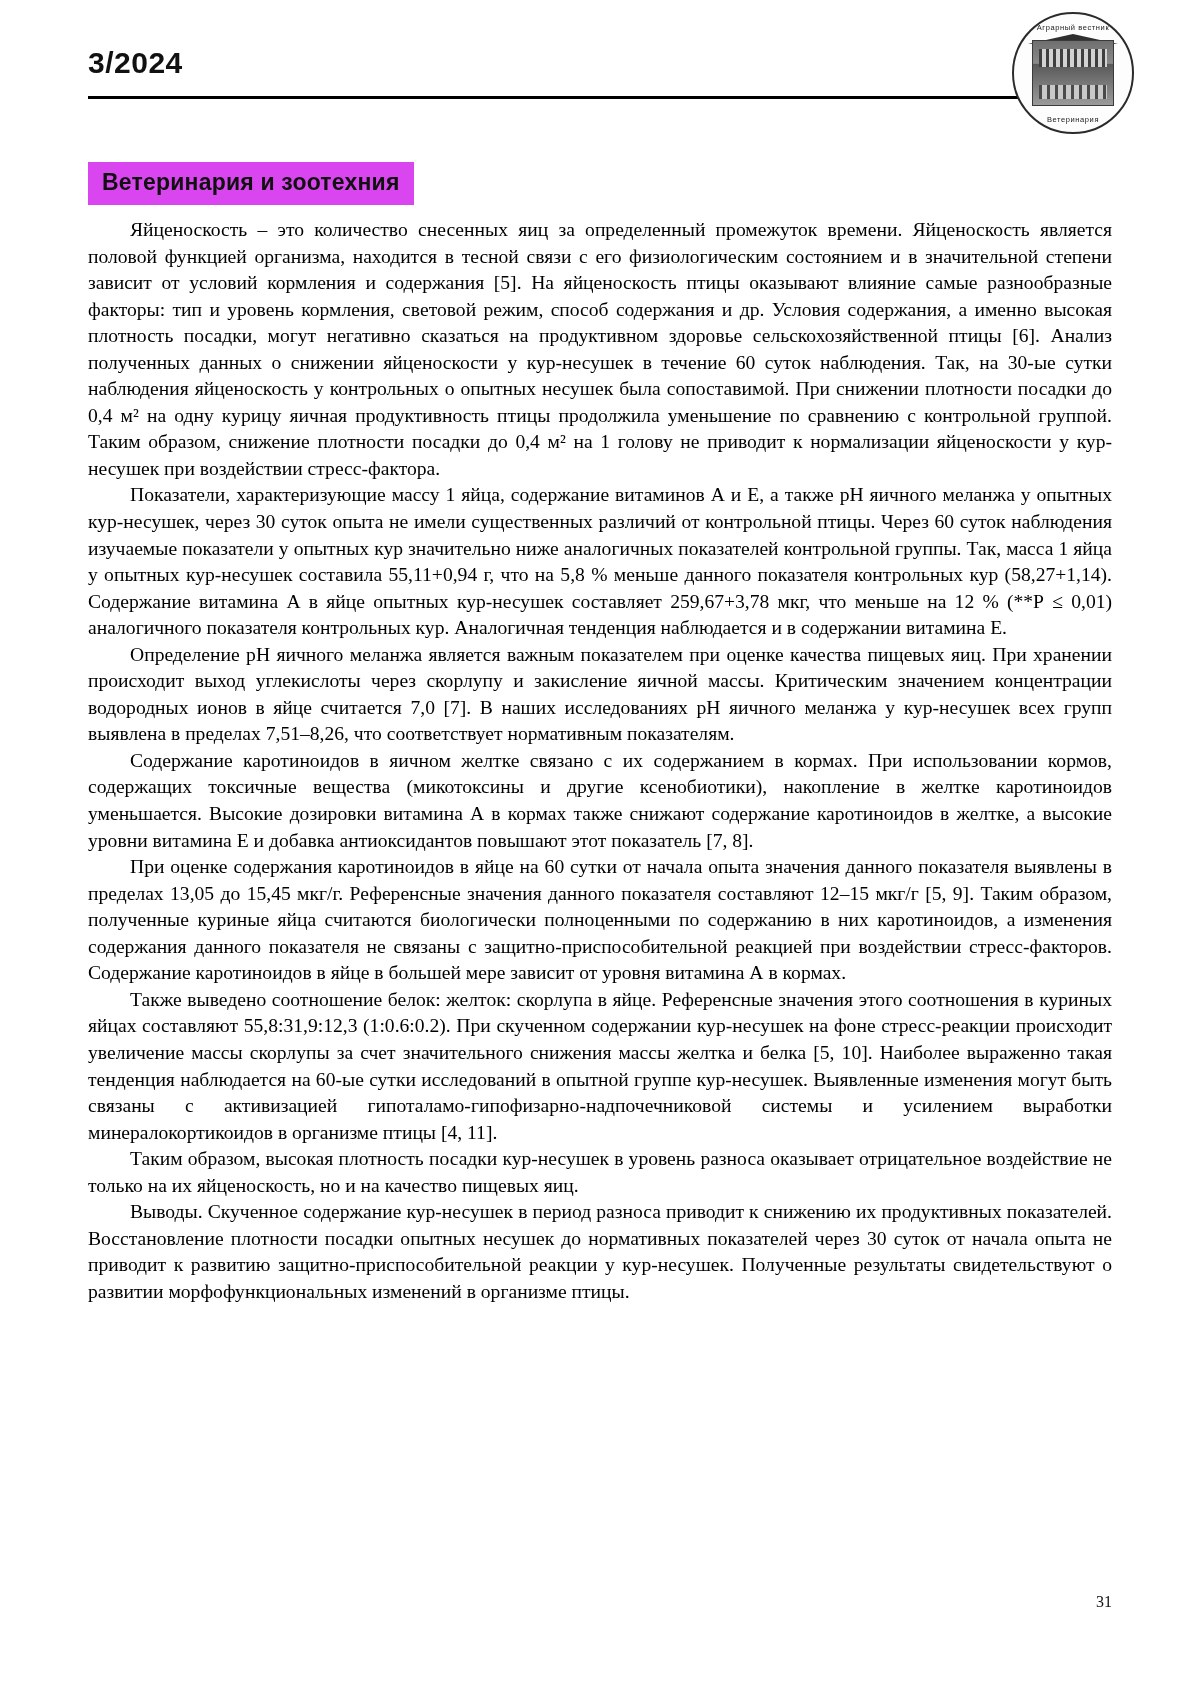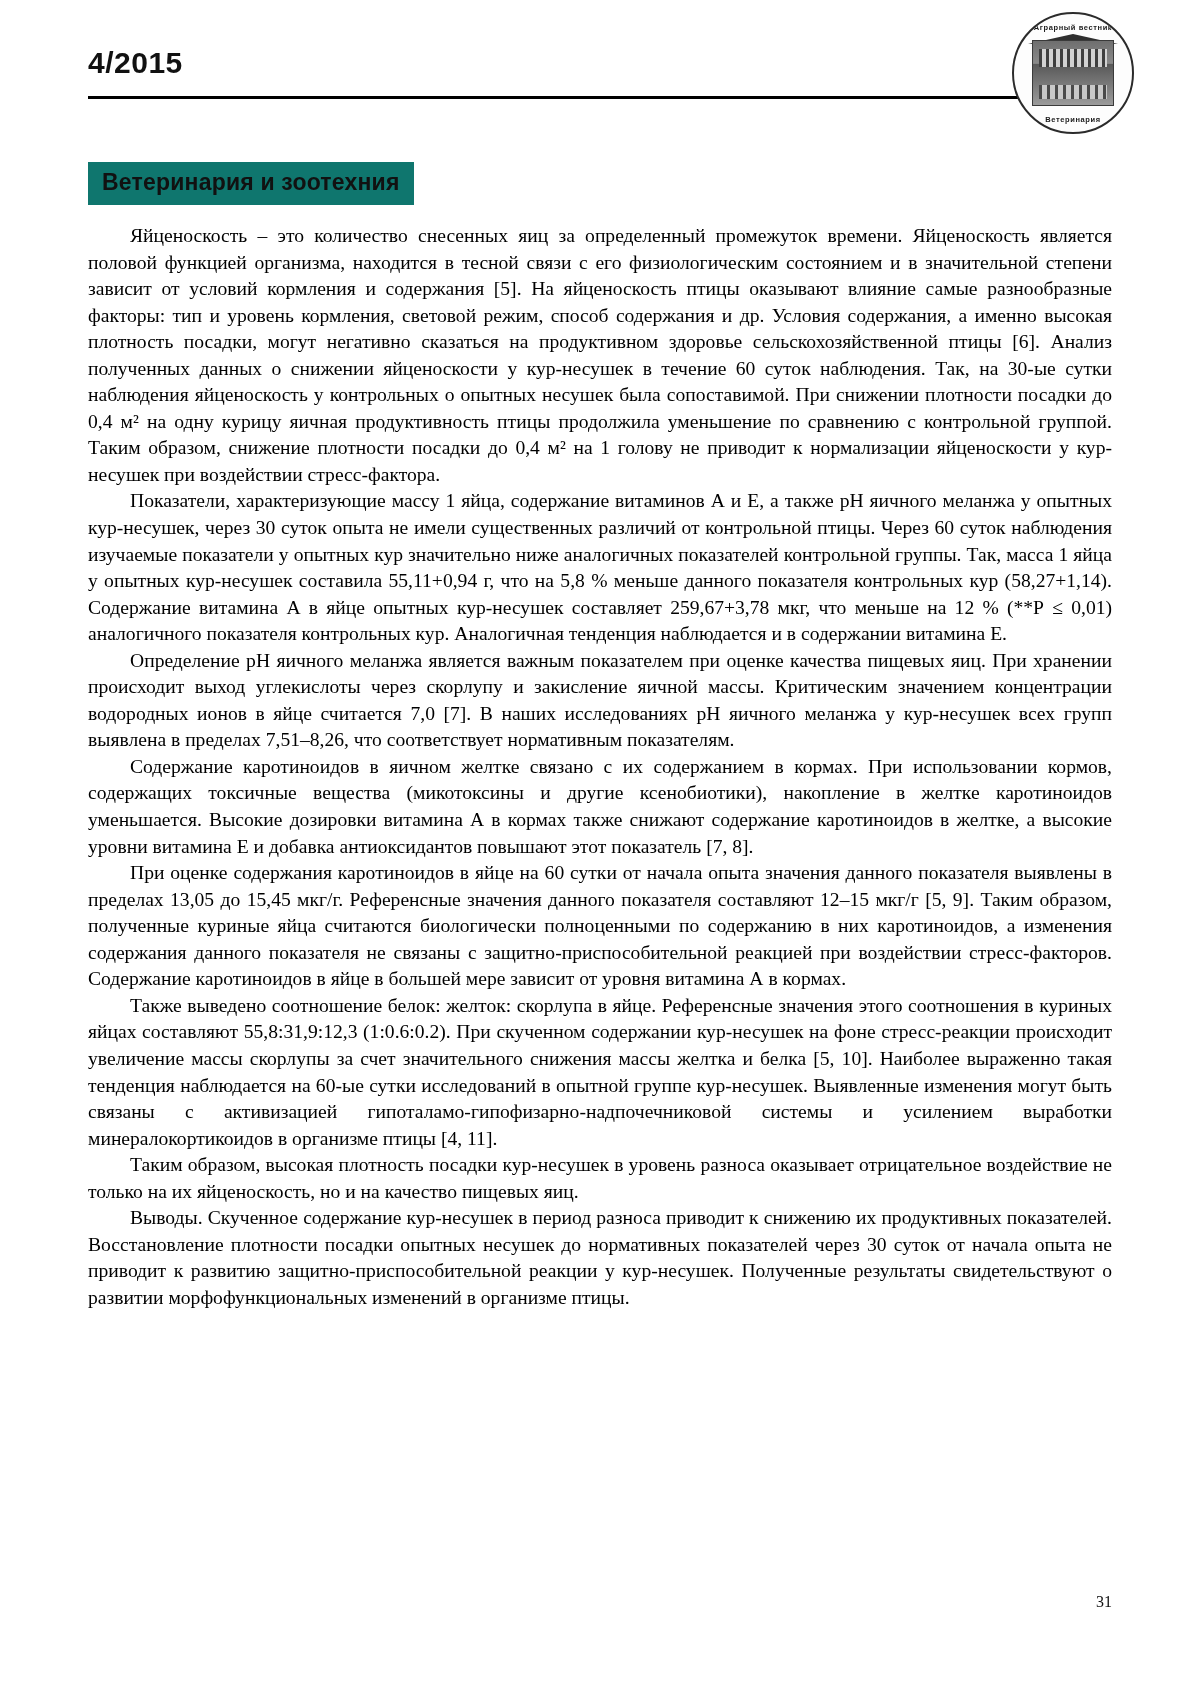--- a/index.html
+++ b/index.html
@@ -62,21 +62,21 @@
     overflow: hidden;
   }
   .logo .ring-text-top,
   .logo .ring-text-bottom {
     position: absolute;
     left: 0;
     width: 100%;
     text-align: center;
     font-family: "Liberation Sans", sans-serif;
     font-size: 7.5px;
-    font-weight: bold;
+    font-weight: normal;
     letter-spacing: 0.6px;
     color: #1b1b1b;
     transform: none;
   }
   .logo .ring-text-top { top: 9px; }
   .logo .ring-text-bottom { bottom: 8px; }
   .logo .building {
     position: absolute;
     left: 18px;
     right: 18px;
@@ -120,31 +120,31 @@
     height: 10px;
     background: #2f2f2f;
     clip-path: polygon(0 100%, 50% 0, 100% 100%);
   }
 
   
   .section-banner {
     display: inline-block;
     margin-top: 10px;
     padding: 7px 14px 9px 14px;
-    background: #0f766e;
+    background: #d946ef;
     font-family: "Liberation Sans", sans-serif;
     font-size: 23px;
     font-weight: bold;
     color: #111111;
     letter-spacing: 0.2px;
   }
 
   
   .article {
-    margin-top: 18px;
+    margin-top: 12px;
   }
   p.para {
     margin: 0;
     font-size: 19.6px;
     line-height: 1.355;
     text-align: justify;
     text-justify: inter-word;
     text-indent: 42px;
     hyphens: manual;
   }
@@ -161,21 +161,21 @@
     font-family: "Liberation Serif", serif;
   }
 </style>
 </head>
 <body>
 
 <div class="page">
   <div class="content">
 
     <div class="header">
-      <div class="issue-number">4/2015</div>
+      <div class="issue-number">3/2024</div>
       <div class="header-rule"></div>
 
       <div class="logo">
         <div class="ring-text-top">Аграрный вестник</div>
         <div class="roof"></div>
         <div class="building"></div>
         <div class="ring-text-bottom">Ветеринария</div>
       </div>
     </div>
 

